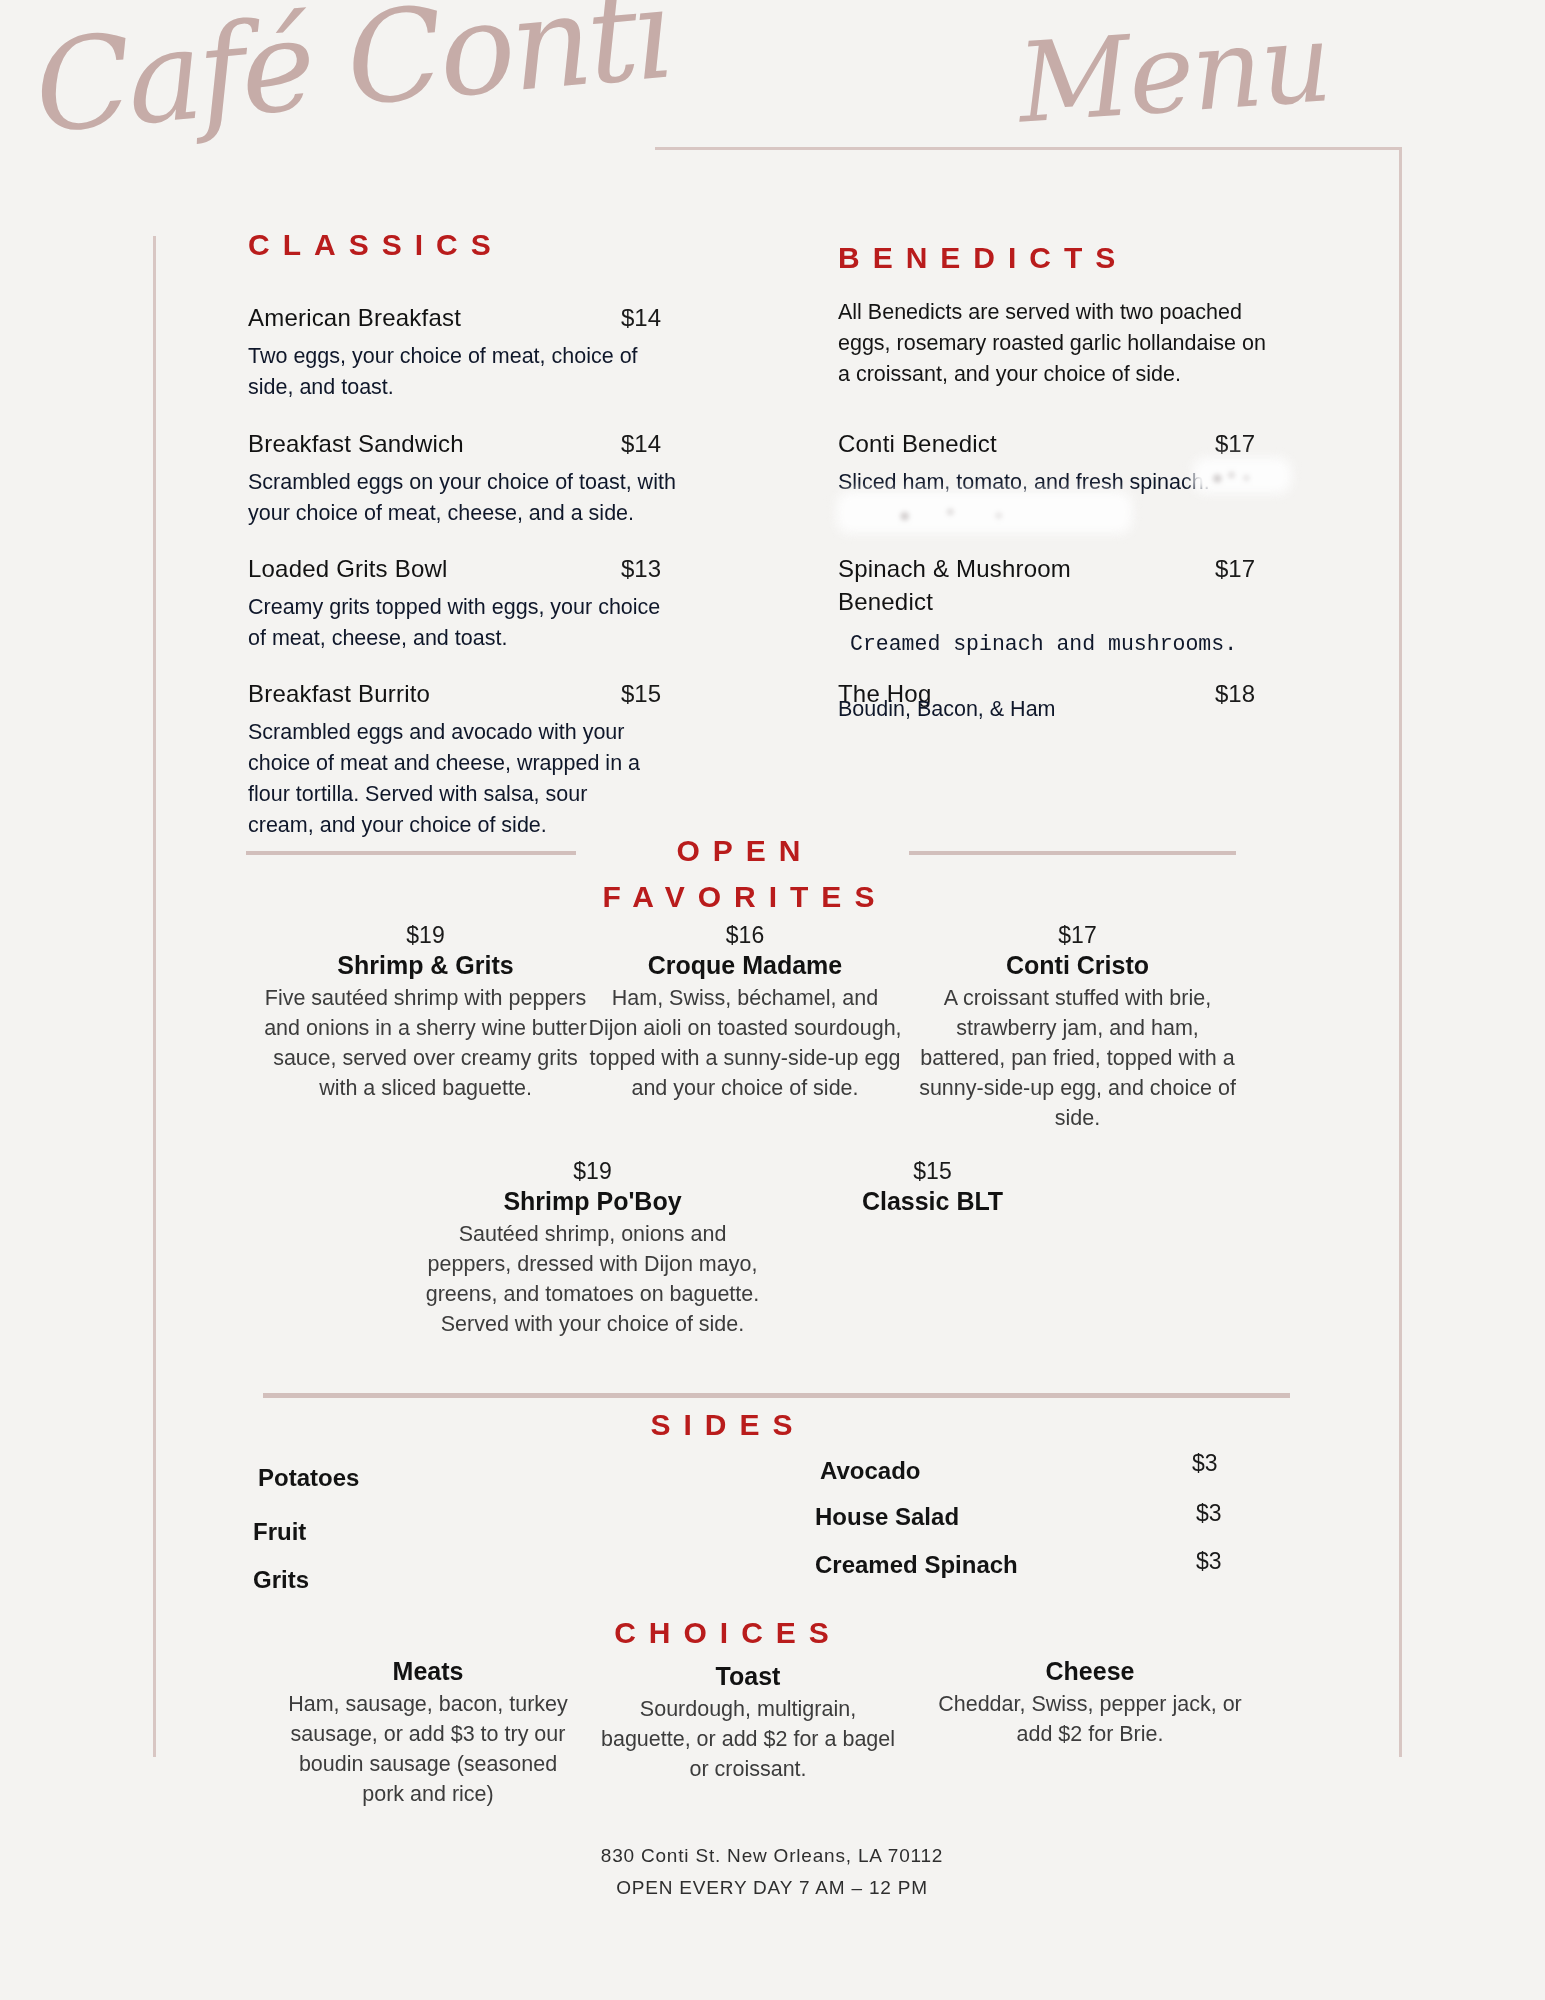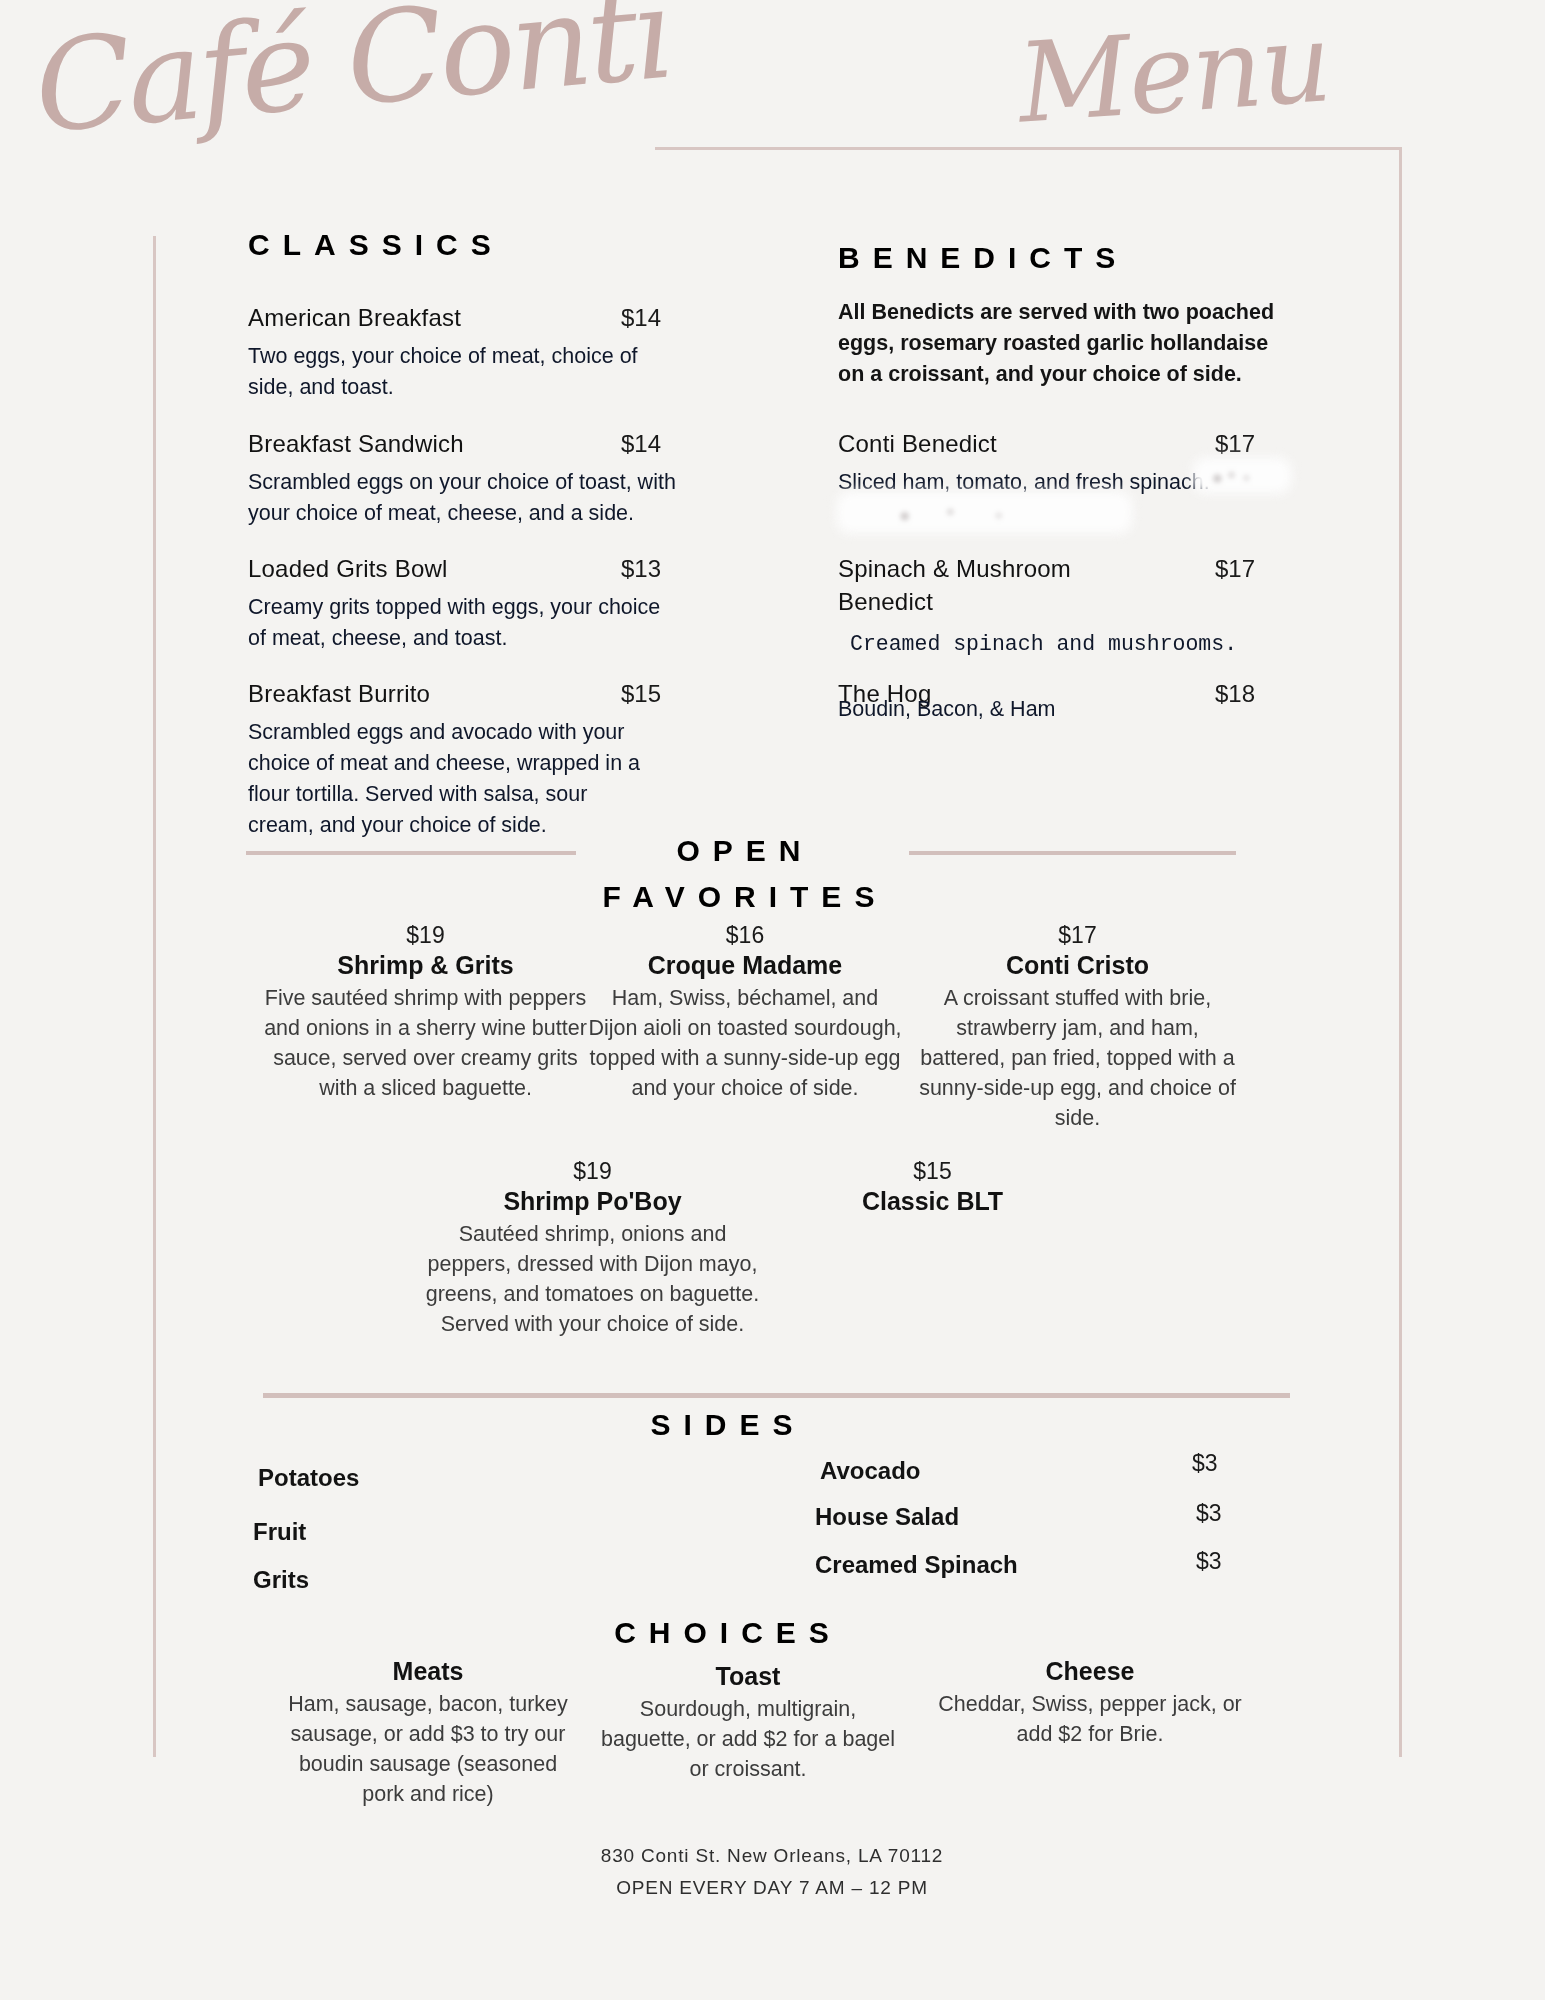--- a/index.html
+++ b/index.html
@@ -12,29 +12,29 @@
   .script{
     font-family:"DejaVu Serif",serif;font-style:italic;color:#c6aca8;
     line-height:1;white-space:nowrap;
   }
   .brand-script{left:30px;top:26px;font-size:126px;transform:rotate(-5deg);transform-origin:left top;letter-spacing:-4px;}
   .menu-script{left:1018px;top:18px;font-size:110px;transform:rotate(-4deg);letter-spacing:-2px;}
   
   .vline,.hline{background:#d8c6c3;}
   .divider{background:#d2bfbc;}
   
-  .sec-title{font-weight:800;font-size:30px;letter-spacing:13px;color:#000000;white-space:nowrap;}
+  .sec-title{font-weight:800;font-size:30px;letter-spacing:13px;color:#b91c1c;white-space:nowrap;}
   .centered{text-align:center;}
   
   .mi{display:flex;align-items:flex-start;}
   .item-name{font-weight:400;font-size:24px;color:#121212;letter-spacing:.2px;line-height:33px;}
   .item-name.wrap{max-width:290px;}
   .item-price{margin-left:auto;font-size:24px;font-weight:500;color:#1a1a1a;line-height:33px;}
   .item-desc{font-size:21.5px;color:#0f172a;line-height:31px;font-weight:400;}
-  .bold-note{font-weight:700;font-size:21.5px;line-height:31px;color:#141414;}
+  .bold-note{font-weight:400;font-size:21.5px;line-height:31px;color:#141414;}
   
   .fav{text-align:center;}
   .fav .price{font-size:23px;color:#1a1a1a;font-weight:500;}
   .fav .name{font-weight:800;font-size:25px;color:#121212;margin-top:2px;}
   .fav .desc{font-size:21.5px;line-height:30px;color:#3c3c3c;margin-top:3px;}
   
   .side-item{font-weight:800;font-size:24px;color:#131313;}
   .side-price{font-size:23px;font-weight:500;color:#1a1a1a;}
   
   .footer-line{font-size:19px;letter-spacing:.8px;color:#2e2e2e;text-align:center;width:620px;}

